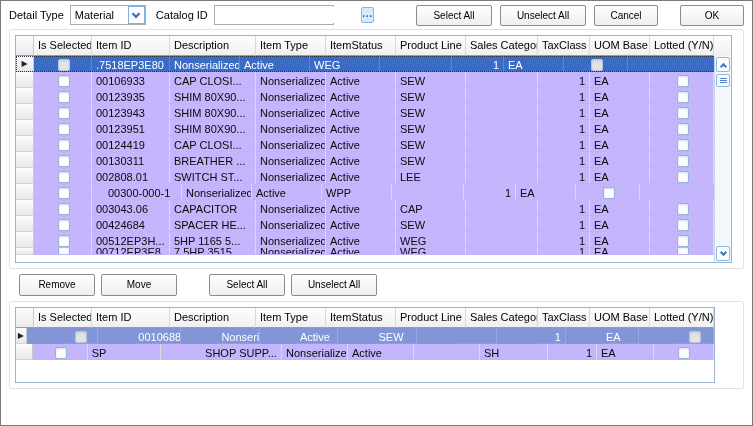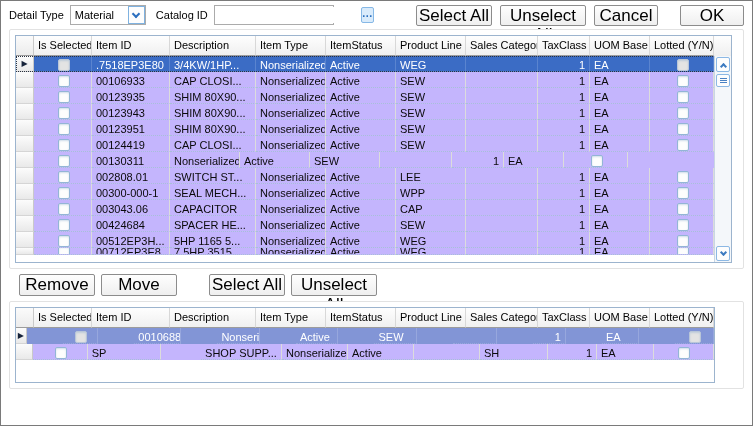--- a/index.html
+++ b/index.html
@@ -19,21 +19,21 @@
   .toolbar { height:28px; display:flex; align-items:center; padding:0 8px; }
   .tb-label { font-size:11px; color:#000; margin-right:6px; }
   .combo { width:76px; height:20px; border:1px solid #ABABAB; background:#fff; display:flex; align-items:center; }
   .combo-value { flex:1; font-size:11px; padding-left:4px; color:#000; }
   .combo-btn { width:17px; height:18px; border:1px solid #7FB2E0; background:#FDFDFD; display:flex; align-items:center; justify-content:center; }
   .chev { width:6px; height:6px; border-right:2px solid #2C6FBF; border-bottom:2px solid #2C6FBF; transform:rotate(45deg); margin-top:-3px; }
   .textbox { width:120px; height:20px; border:1px solid #ABABAB; background:#fff; display:flex; align-items:center; margin-right:4px; }
   .textbox input { flex:1; border:none; outline:none; height:16px; font-size:11px; padding-left:4px; font-family:"Liberation Sans",sans-serif; }
   .ellipsis-btn { width:22px; height:16px; margin-right:1px; background:#D9EBFB; border:1px solid #86B8E6; border-radius:2px; color:#2C6FBF; font-size:11px; font-weight:bold; line-height:10px; text-align:center; }
   .tb-spacer { flex:1; }
-  .btn { height:21px; background:linear-gradient(#FEFEFE,#EFEFEF); border:1px solid #8C8C8C; border-radius:2px; font-size:17px; color:#000; text-align:center; line-height:19px; }
+  .btn { height:21px; background:linear-gradient(#FEFEFE,#EFEFEF); border:1px solid #8C8C8C; border-radius:2px; font-size:10px; color:#000; text-align:center; line-height:19px; }
   .tb-btn { width:76px; margin-left:8px; }
   .tb-btn.wide { width:86px; }
   .tb-btn.gap { margin-left:22px; }
 
   
   .panel { margin:0 8px; border:1px solid #E2E2E2; border-radius:2px; background:#fff; position:relative; }
   .panel.top { height:240px; }
   .panel.bottom { height:88px; margin-top:0; }
 
   
@@ -113,21 +113,20 @@
           <div class="hcell" style="width: 64px;">Lotted (Y/N)</div>
         </div>
         <div class="grow sel">
           <div class="rowhdr" style="width: 18px;">
             <span class="cur-arrow">▶</span>
           </div>
           <div class="cell ck" style="width: 58px;">
             <span class="checkbox"></span>
           </div>
           <div class="cell" style="width: 78px;">.7518EP3E80</div>
-          <div class="cell" style="width: 86px;">3/4KW/1HP...</div>
           <div class="cell" style="width: 70px;">Nonserialized</div>
           <div class="cell" style="width: 70px;">Active</div>
           <div class="cell" style="width: 70px;">WEG</div>
           <div class="cell" style="width: 72px;"></div>
           <div class="cell num" style="width: 52px;">1</div>
           <div class="cell" style="width: 60px;">EA</div>
           <div class="cell ck" style="width: 64px;">
             <span class="checkbox"></span>
           </div>
         </div>
@@ -215,20 +214,21 @@
           <div class="cell ck" style="width: 64px;">
             <span class="checkbox"></span>
           </div>
         </div>
         <div class="grow">
           <div class="rowhdr" style="width: 18px;"></div>
           <div class="cell ck" style="width: 58px;">
             <span class="checkbox"></span>
           </div>
           <div class="cell" style="width: 78px;">00130311</div>
+          <div class="cell" style="width: 86px;">BREATHER ...</div>
           <div class="cell" style="width: 70px;">Nonserialized</div>
           <div class="cell" style="width: 70px;">Active</div>
           <div class="cell" style="width: 70px;">SEW</div>
           <div class="cell" style="width: 72px;"></div>
           <div class="cell num" style="width: 52px;">1</div>
           <div class="cell" style="width: 60px;">EA</div>
           <div class="cell ck" style="width: 64px;">
             <span class="checkbox"></span>
           </div>
         </div>
@@ -247,22 +247,21 @@
           <div class="cell" style="width: 60px;">EA</div>
           <div class="cell ck" style="width: 64px;">
             <span class="checkbox"></span>
           </div>
         </div>
         <div class="grow">
           <div class="rowhdr" style="width: 18px;"></div>
           <div class="cell ck" style="width: 58px;">
             <span class="checkbox"></span>
           </div>
-          <div class="cell" style="width: 78px;">00300-000-1</div>
-          <div class="cell" style="width: 86px;">SEAL MECH...</div>
+          <div class="cell" style="width: 78px; margin-left: 12px;">00300-000-1</div>
           <div class="cell" style="width: 70px;">Nonserialized</div>
           <div class="cell" style="width: 70px;">Active</div>
           <div class="cell" style="width: 70px;">WPP</div>
           <div class="cell" style="width: 72px;"></div>
           <div class="cell num" style="width: 52px;">1</div>
           <div class="cell" style="width: 60px;">EA</div>
           <div class="cell ck" style="width: 64px;">
             <span class="checkbox"></span>
           </div>
         </div>

